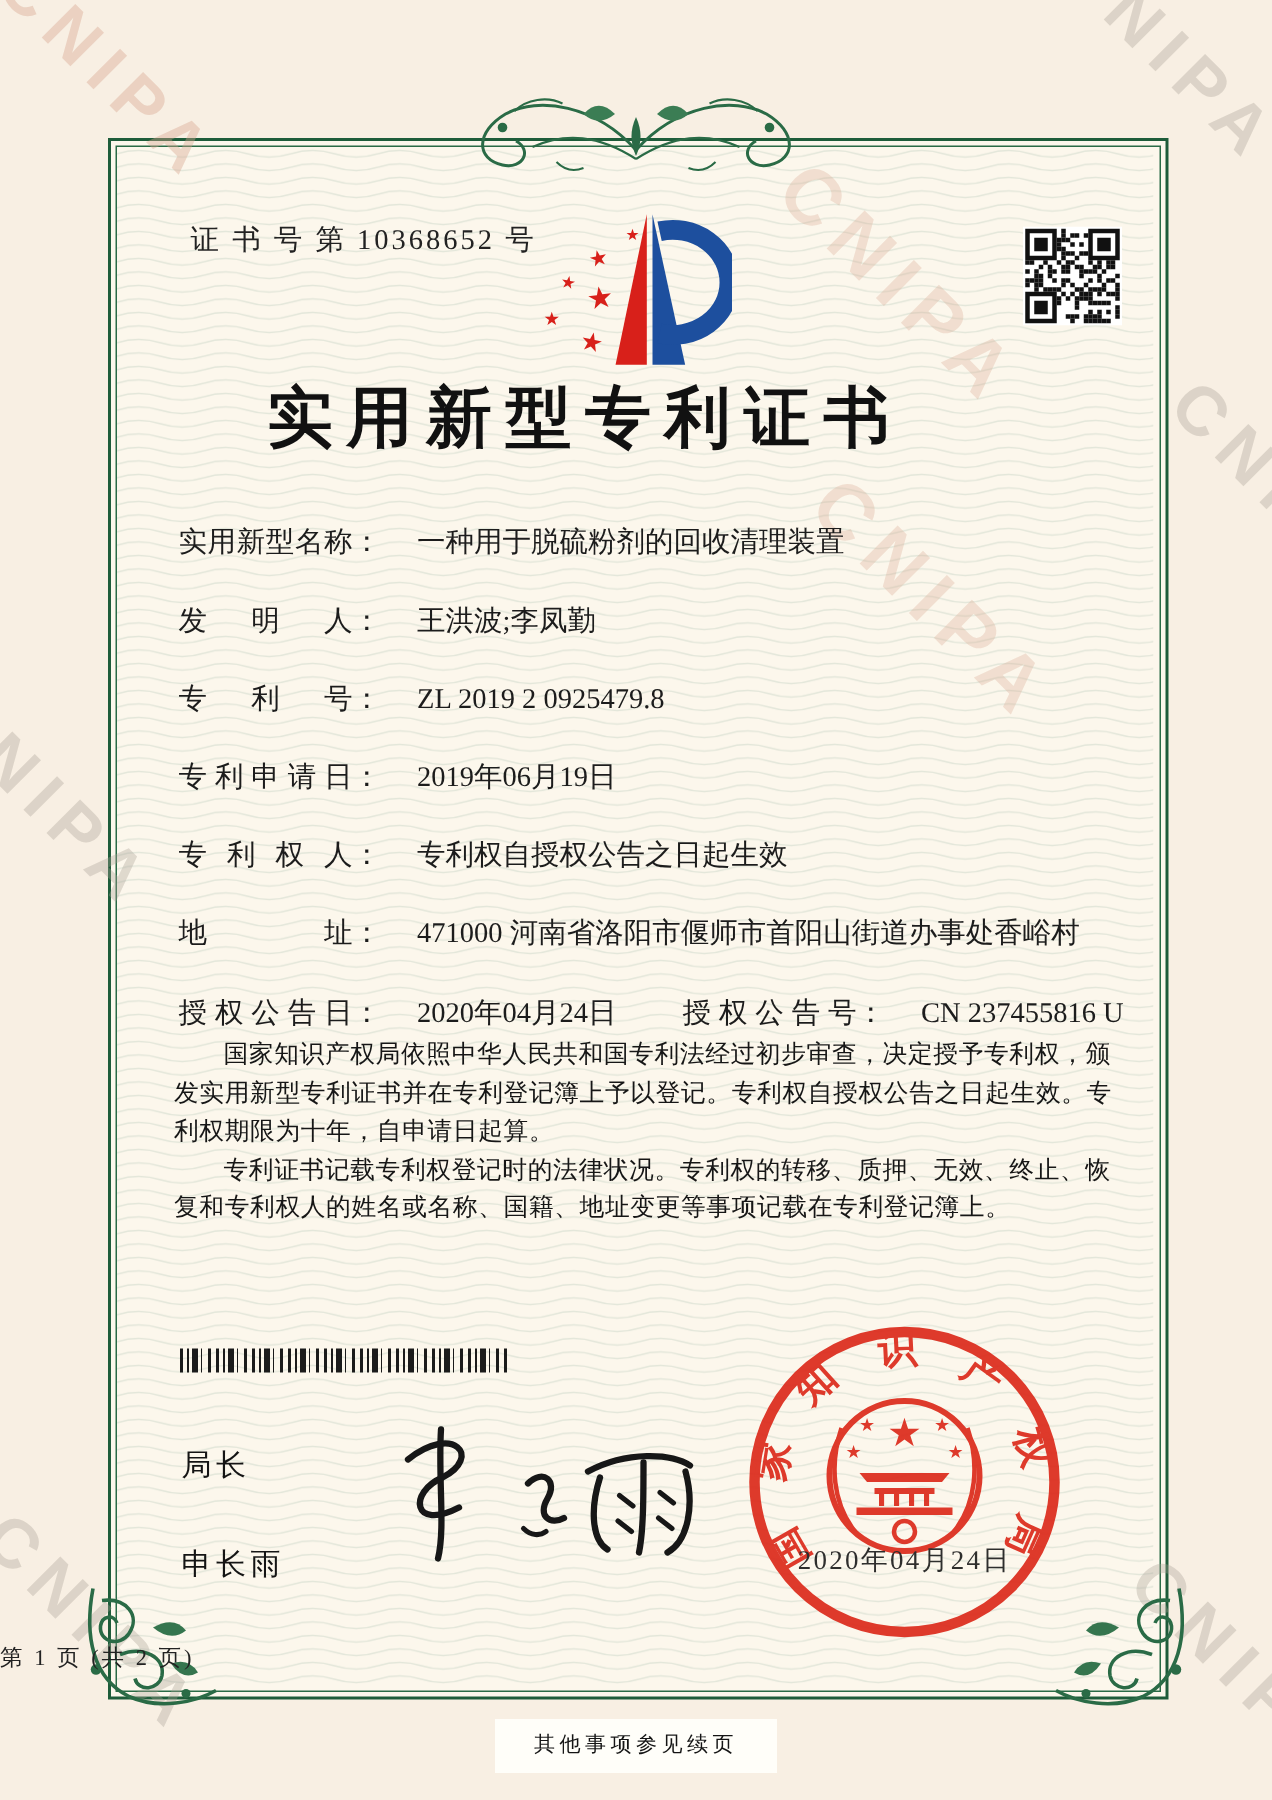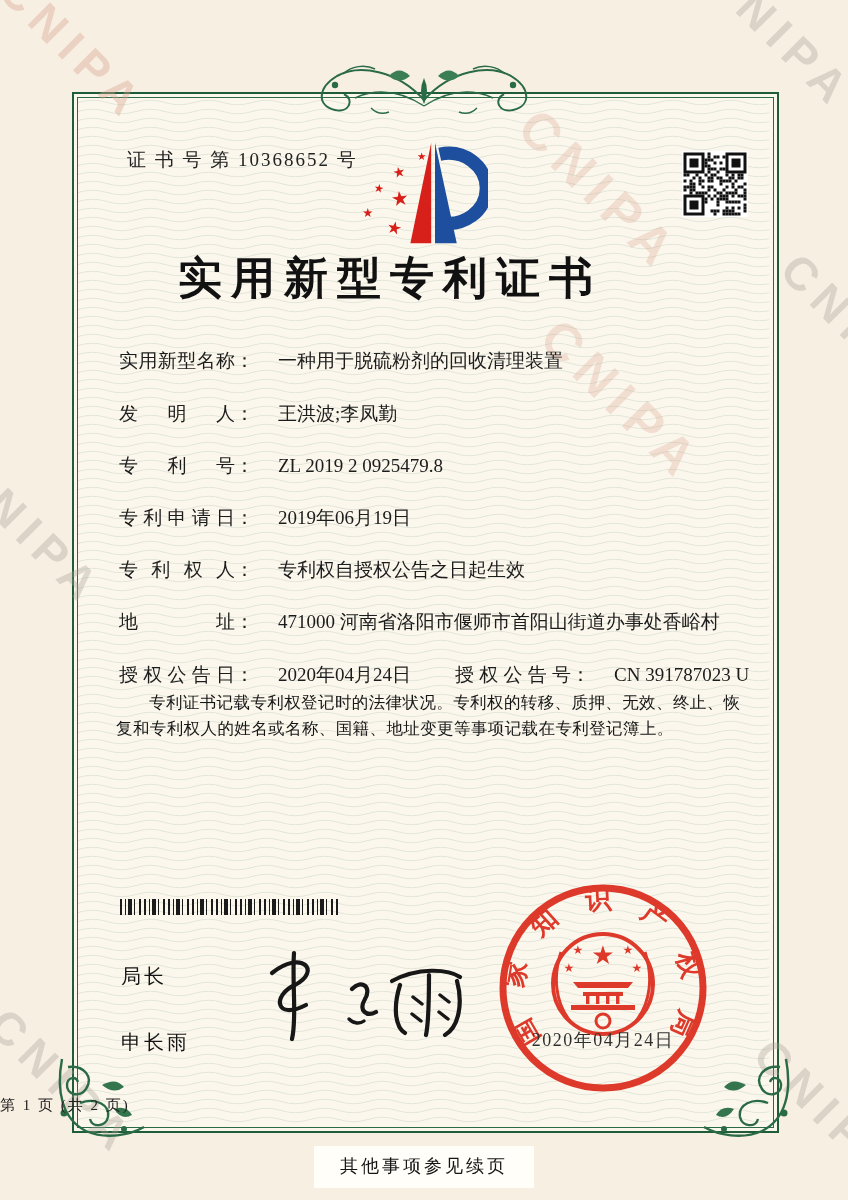--- a/index.html
+++ b/index.html
@@ -63,21 +63,21 @@
     font-family:"Liberation Sans","DejaVu Sans",sans-serif;font-weight:500;
   }
   #signer-title{top:963px;}
   #signer-name{top:1001px;margin-top:28px;}
   #signature{left:242px;top:933px;}
   #seal{left:493px;top:878px;z-index:5;}
   #page-number{left:0;top:1096px;width:848px;text-align:left;font-size:15px;
     letter-spacing:2px;color:#222;}
   #cont-note{
     left:50%;top:1146px;transform:translateX(-50%);
-    background:#fffef9;padding:8px 26px 10px;font-size:18px;letter-spacing:3px;
+    background:#fffef9;padding:8px 26px 10px;font-size:14px;letter-spacing:3px;
     color:#141414;z-index:4;
   }
 </style>
 </head>
 <body>
 
 <span class="wm" style="left:-20px;top:20px;">CNIPA</span>
 <span class="wm grey" style="left:688px;top:8px;">CNIPA</span>
 <span class="wm big" style="left:498px;top:160px;">CNIPA</span>
 <span class="wm big" style="left:520px;top:370px;">CNIPA</span>
@@ -316,25 +316,26 @@
 </div>
 <div class="frow" style="top:557px;">
   <span class="flabel">专利权人</span><span>：</span><span class="fvalue">专利权自授权公告之日起生效</span>
 </div>
 <div class="frow" style="top:609px;">
   <span class="flabel">地址</span><span>：</span><span class="fvalue">471000 河南省洛阳市偃师市首阳山街道办事处香峪村</span>
 </div>
 <div class="frow" style="top:662px;">
   <span class="flabel">授权公告日</span><span>：</span><span class="fvalue">2020年04月24日</span>
   <span class="grant2">
-    <span class="flabel">授权公告号</span><span>：</span><span class="fvalue">CN 391787023 U</span>
+    <span class="flabel">授权公告号</span><span>：</span><span class="fvalue">CN 237455816 U</span>
   </span>
 </div>
 
 <div class="content" id="paras">
+  <p>国家知识产权局依照中华人民共和国专利法经过初步审查，决定授予专利权，颁发实用新型专利证书并在专利登记簿上予以登记。专利权自授权公告之日起生效。专利权期限为十年，自申请日起算。</p>
   <p>专利证书记载专利权登记时的法律状况。专利权的转移、质押、无效、终止、恢复和专利权人的姓名或名称、国籍、地址变更等事项记载在专利登记簿上。</p>
 </div>
 
 <div class="content" id="barcode"></div>
 
 <div class="content signerlbl" id="signer-title">局长</div>
 <div class="content signerlbl" id="signer-name">申长雨</div>
 
 <svg class="content" id="signature" width="228" height="118" viewBox="0 0 228 118">
   <g fill="none" stroke="#171717" stroke-width="4.2" stroke-linecap="round">

